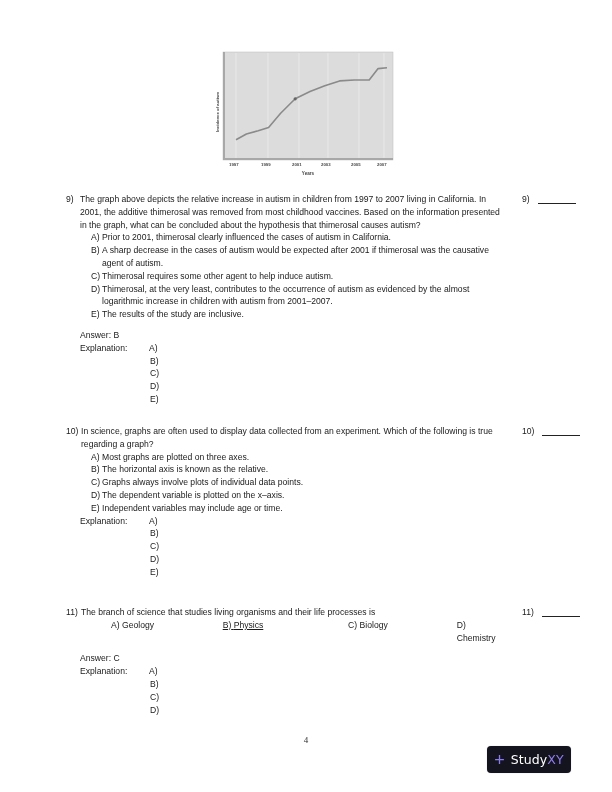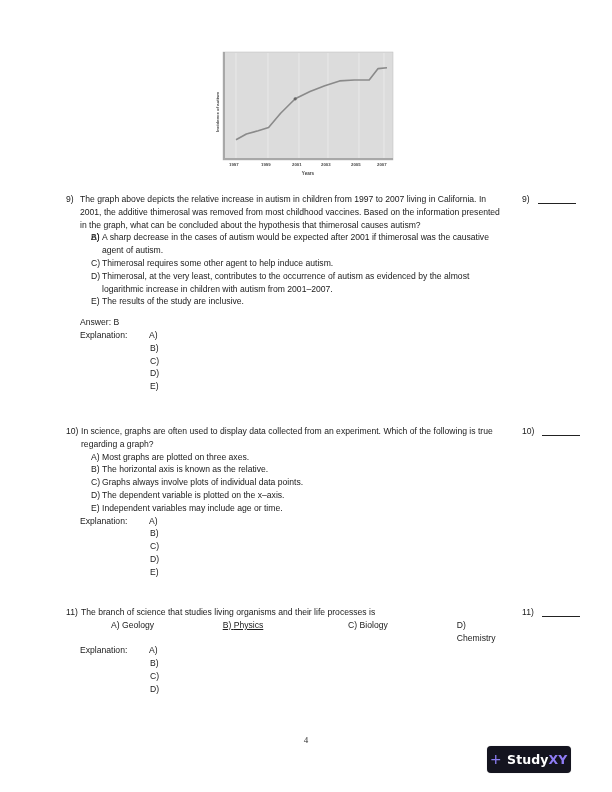--- a/index.html
+++ b/index.html
@@ -34,21 +34,21 @@
   .blank { position: absolute; left: 522px; font-size: 8.6px; display: flex; align-items: flex-end; }
   .blank .line { display: inline-block; width: 38px; border-bottom: 1px solid #222; margin-left: 8px; height: 8px; }
 
   .page-num { position: absolute; left: 0; width: 612px; top: 735px; text-align: center;
               font-family: "Liberation Serif", serif; font-size: 9px; color: #333; }
 
   .badge { position: absolute; left: 487px; top: 746px; width: 84px; height: 27px;
            background: #14141f; border-radius: 4px; display: flex; align-items: center;
            justify-content: center; gap: 4px; box-shadow: 0 0 1px rgba(0,0,0,0.3); }
   .badge .plus { color: #8a7cf0; font-size: 18px; line-height: 18px; font-weight: 300; margin-right: 2px; }
-  .badge .brand { font-family: "DejaVu Sans", sans-serif; font-weight: bold; font-size: 12.5px; color: #ffffff; letter-spacing: 0.1px; }
+  .badge .brand { font-family: "DejaVu Sans", sans-serif; font-weight: normal; font-size: 12.5px; color: #ffffff; letter-spacing: 0.1px; }
   .badge .brand .xy { color: #8f7cf4; }
 </style>
 </head>
 <body>
 
 <div class="page">
 
   <div class="chart">
     <svg width="190" height="140" viewBox="0 0 190 140">
 
@@ -82,21 +82,21 @@
       <text x="96" y="131" text-anchor="middle" font-size="4.6" font-weight="bold" fill="#444" font-family="Liberation Sans, sans-serif">Years</text>
     </svg>
   </div>
 
   <div class="q q9" style="top:193px;">
     <div class="q-stem">
       <span class="q-num">9)</span>
       <span>The graph above depicts the relative increase in autism in children from 1997 to 2007 living in California. In 2001, the additive thimerosal was removed from most childhood vaccines. Based on the information presented in the graph, what can be concluded about the hypothesis that thimerosal causes autism?</span>
     </div>
     <div class="opts">
-      <div class="opt"><span class="lbl">A)</span></div>
+      <div class="opt"><span class="lbl">A)</span><span>Prior to 2001, thimerosal clearly influenced the cases of autism in California.</span></div>
       <div class="opt"><span class="lbl">B)</span><span>A sharp decrease in the cases of autism would be expected after 2001 if thimerosal was the causative agent of autism.</span></div>
       <div class="opt"><span class="lbl">C)</span><span>Thimerosal requires some other agent to help induce autism.</span></div>
       <div class="opt"><span class="lbl">D)</span><span>Thimerosal, at the very least, contributes to the occurrence of autism as evidenced by the almost logarithmic increase in children with autism from 2001–2007.</span></div>
       <div class="opt"><span class="lbl">E)</span><span>The results of the study are inclusive.</span></div>
     </div>
     <div class="answer">Answer:  B</div>
     <div class="expl">
       <div class="expl-label">Explanation:</div>
       <div class="expl-list">
         <div>A)</div>
@@ -144,20 +144,21 @@
     <div class="q-stem">
       <span class="q-num">11)</span>
       <span>The branch of science that studies living organisms and their life processes is</span>
     </div>
     <div class="opts-row">
       <div class="opt"><span>A)</span> <span>Geology</span></div>
       <div class="opt"><span>B)</span> <span>Physics</span></div>
       <div class="opt"><span>C)</span> <span>Biology</span></div>
       <div class="opt"><span>D)</span> <span>Chemistry</span></div>
     </div>
+    <div class="answer">Answer:  C</div>
     <div class="expl">
       <div class="expl-label">Explanation:</div>
       <div class="expl-list">
         <div>A)</div>
         <div>B)</div>
         <div>C)</div>
         <div>D)</div>
       </div>
     </div>
   </div>

